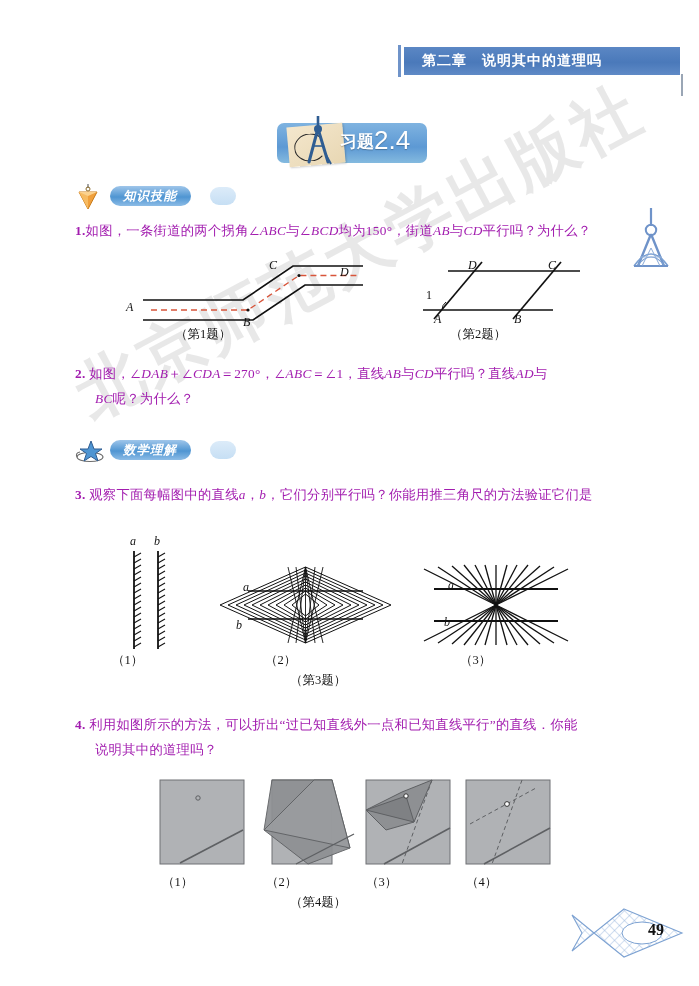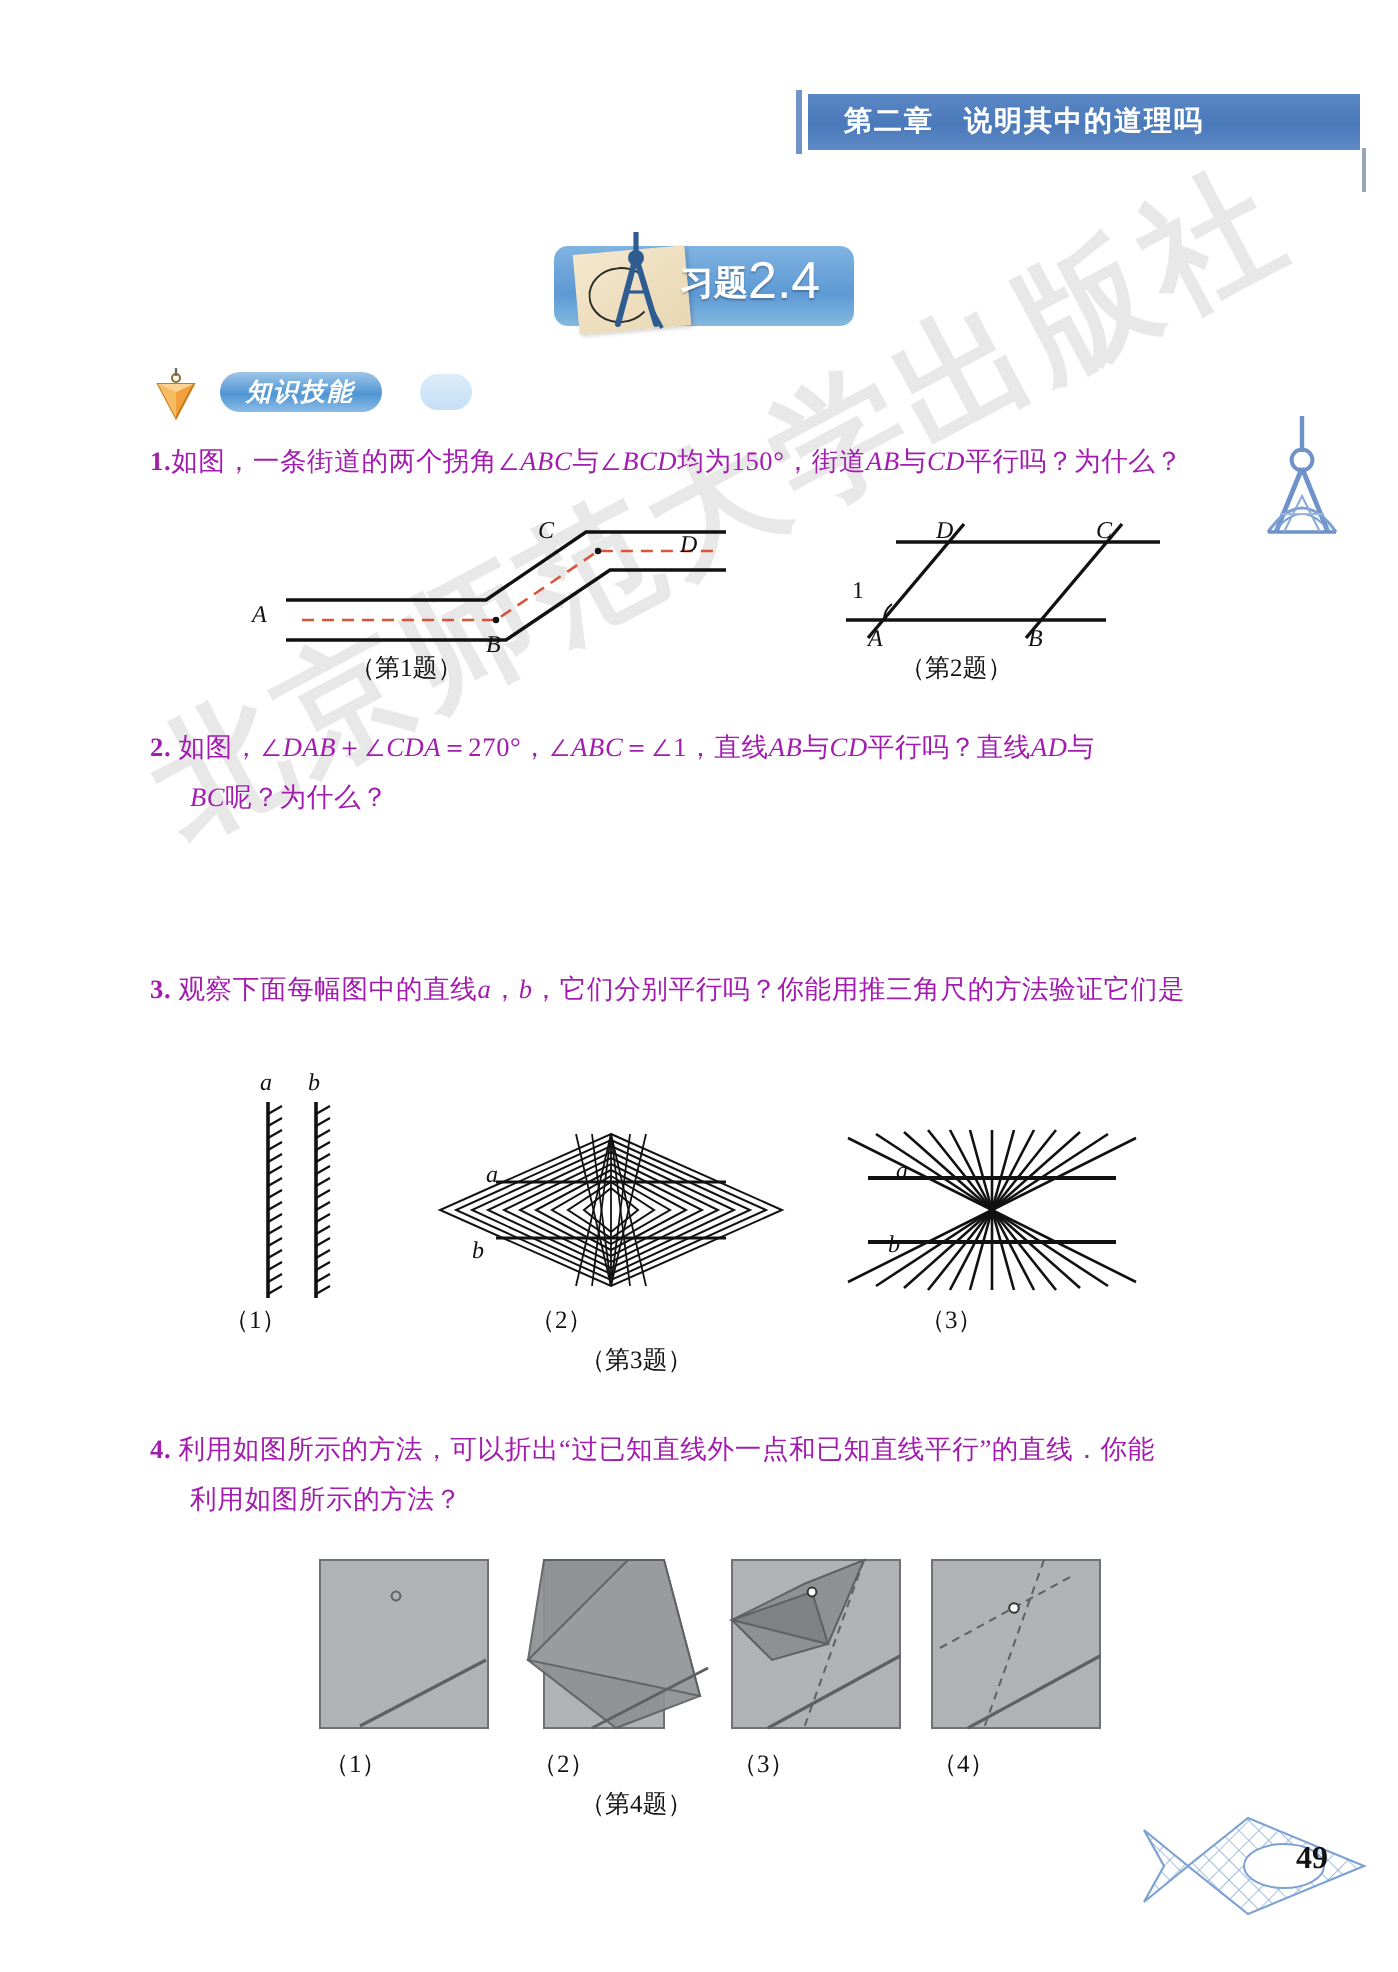--- a/index.html
+++ b/index.html
@@ -293,20 +293,31 @@
   <div class="lbl" style="left:514px; top:312px;">B</div>
   <div class="fig-cap" style="left:450px; top:326px; width:110px;">（第2题）</div>
 
   <div class="q" style="left:75px; top:361px; width:560px;">
     <span class="qnum">2.</span>&nbsp;<span>如图，∠</span><i>DAB</i><span>＋∠</span><i>CDA</i><span>＝270°，∠</span><i>ABC</i><span>＝∠1，直线</span><i>AB</i><span>与</span><i>CD</i><span>平行吗？直线</span><i>AD</i><span>与</span>
   </div>
   <div class="q" style="left:95px; top:386px; width:560px;">
     <i>BC</i><span>呢？为什么？</span>
   </div>
 
+  <div class="rubric" style="left:74px; top:438px; width:180px;">
+    <div class="rubric-icon">
+      <svg width="34" height="26" viewBox="0 0 34 26">
+        <ellipse cx="16" cy="19" rx="13" ry="4.5" fill="none" stroke="#6b6b6b" stroke-width="1.1"></ellipse>
+        <polygon points="17,3 20,11 28,11 21.5,15.5 24,23 17,18.5 10,23 12.5,15.5 6,11 14,11" fill="#4f95d2" stroke="#2f5d92" stroke-width="1"></polygon>
+        <path d="M6 14 Q1 15 3 19" fill="none" stroke="#6b6b6b" stroke-width="1.1"></path>
+      </svg>
+    </div>
+    <div class="rubric-tail" style="left:136px;"></div>
+    <div class="rubric-pill">数学理解</div>
+  </div>
 
   <div class="q" style="left:75px; top:482px; width:560px;">
     <span class="qnum">3.</span>&nbsp;<span>观察下面每幅图中的直线</span><i>a</i><span>，</span><i>b</i><span>，它们分别平行吗？你能用推三角尺的方法验证它们是</span>
   </div>
 
   <div style="position:absolute;left:122px;top:545px;">
     <svg width="60" height="110" viewBox="0 0 60 110">
       <g stroke="#111" stroke-width="1">
         
       </g>
@@ -432,21 +443,21 @@
   </div>
   <div class="lbl" style="left:448px; top:578px;">a</div>
   <div class="lbl" style="left:444px; top:615px;">b</div>
   <div class="fig-cap" style="left:460px; top:652px; width:80px;">（3）</div>
 
   <div class="fig-cap" style="left:290px; top:672px; width:110px;">（第3题）</div>
 
   <div class="q" style="left:75px; top:712px; width:560px;">
     <span class="qnum">4.</span>&nbsp;<span>利用如图所示的方法，可以折出“过已知直线外一点和已知直线平行”的直线．你能</span>
   </div>
-  <div class="q" style="left:95px; top:737px; width:560px;">利用如图所示的方法？</div>
+  <div class="q" style="left:95px; top:737px; width:560px;">说明其中的道理吗？</div>
 
   <div style="position:absolute;left:158px;top:778px;">
     <svg width="88" height="88" viewBox="0 0 88 88">
       <rect x="2" y="2" width="84" height="84" fill="#b0b2b5" stroke="#6f7174" stroke-width="1"></rect>
       <line x1="22" y1="85" x2="85" y2="52" stroke="#5e6063" stroke-width="1.6"></line>
       <circle cx="40" cy="20" r="2.2" fill="none" stroke="#5e6063" stroke-width="1"></circle>
     </svg>
   </div>
   <div class="fig-cap" style="left:162px; top:874px; width:80px;">（1）</div>
 

